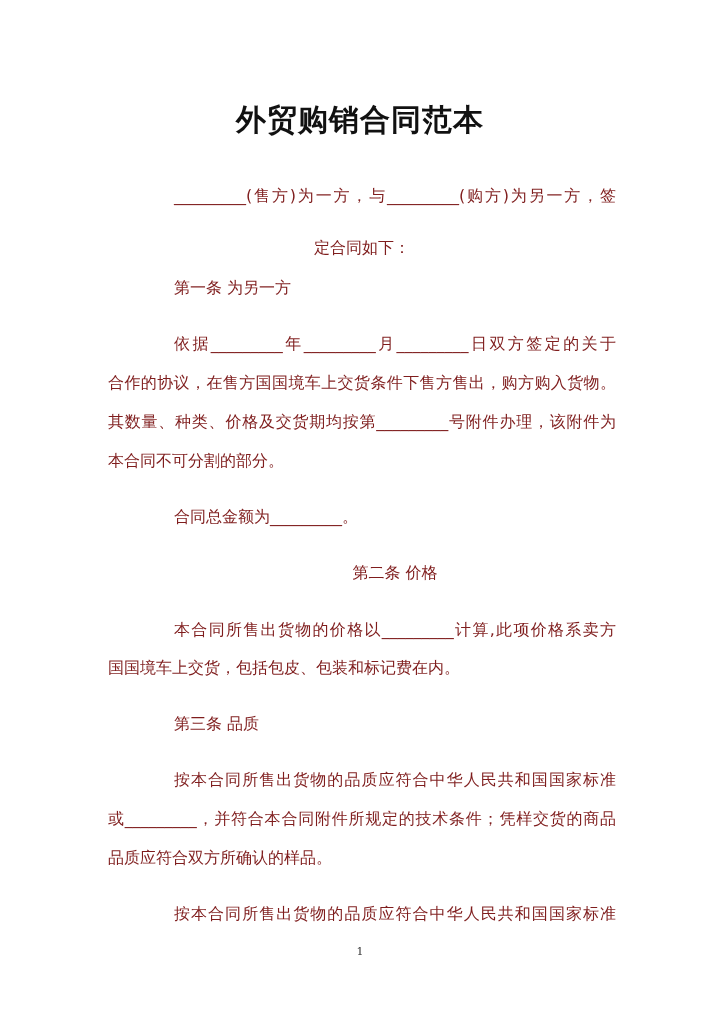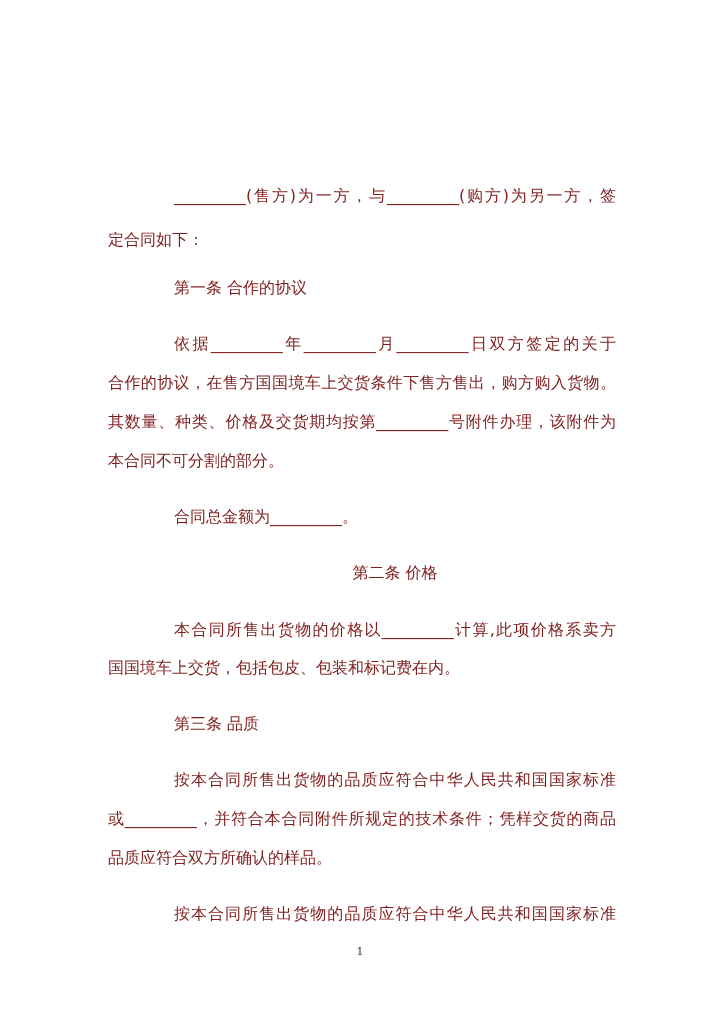--- a/index.html
+++ b/index.html
@@ -54,25 +54,26 @@
       text-align: center;
       font-size: 11px;
       font-family: "DejaVu Serif", serif;
       color: #333;
     }
   </style>
 </head>
 <body>
 
 <div class="page">
+  <div class="title">外贸购销合同范本</div>
 
   <div id="lines">
     <div class="line indent justify" style="top: 186px; white-space: normal; box-sizing: border-box;">_________(售方)为一方，与_________(购方)为另一方，签</div>
-    <div class="line" style="top: 230px; box-sizing: border-box;">定合同如下：</div>
-    <div class="line indent" style="top: 278px; box-sizing: border-box;">第一条  合作的协议</div>
+    <div class="line" style="top: 238px; box-sizing: border-box; text-align: center;">定合同如下：</div>
+    <div class="line indent" style="top: 278px; box-sizing: border-box;">第一条  为另一方</div>
     <div class="line indent justify" style="top: 334px; white-space: normal; box-sizing: border-box;">依据_________年_________月_________日双方签定的关于</div>
     <div class="line justify" style="top: 373px; white-space: normal; box-sizing: border-box;">合作的协议，在售方国国境车上交货条件下售方售出，购方购入货物。</div>
     <div class="line justify" style="top: 412px; white-space: normal; box-sizing: border-box;">其数量、种类、价格及交货期均按第_________号附件办理，该附件为</div>
     <div class="line" style="top: 451px; box-sizing: border-box;">本合同不可分割的部分。</div>
     <div class="line indent" style="top: 507px; box-sizing: border-box;">合同总金额为_________。</div>
     <div class="line indent" style="top: 563px; box-sizing: border-box; text-align: center;">第二条  价格</div>
     <div class="line indent justify" style="top: 620px; white-space: normal; box-sizing: border-box;">本合同所售出货物的价格以_________计算,此项价格系卖方</div>
     <div class="line" style="top: 658px; box-sizing: border-box;">国国境车上交货，包括包皮、包装和标记费在内。</div>
     <div class="line indent" style="top: 714px; box-sizing: border-box;">第三条  品质</div>
     <div class="line indent justify" style="top: 770px; white-space: normal; box-sizing: border-box;">按本合同所售出货物的品质应符合中华人民共和国国家标准</div>

